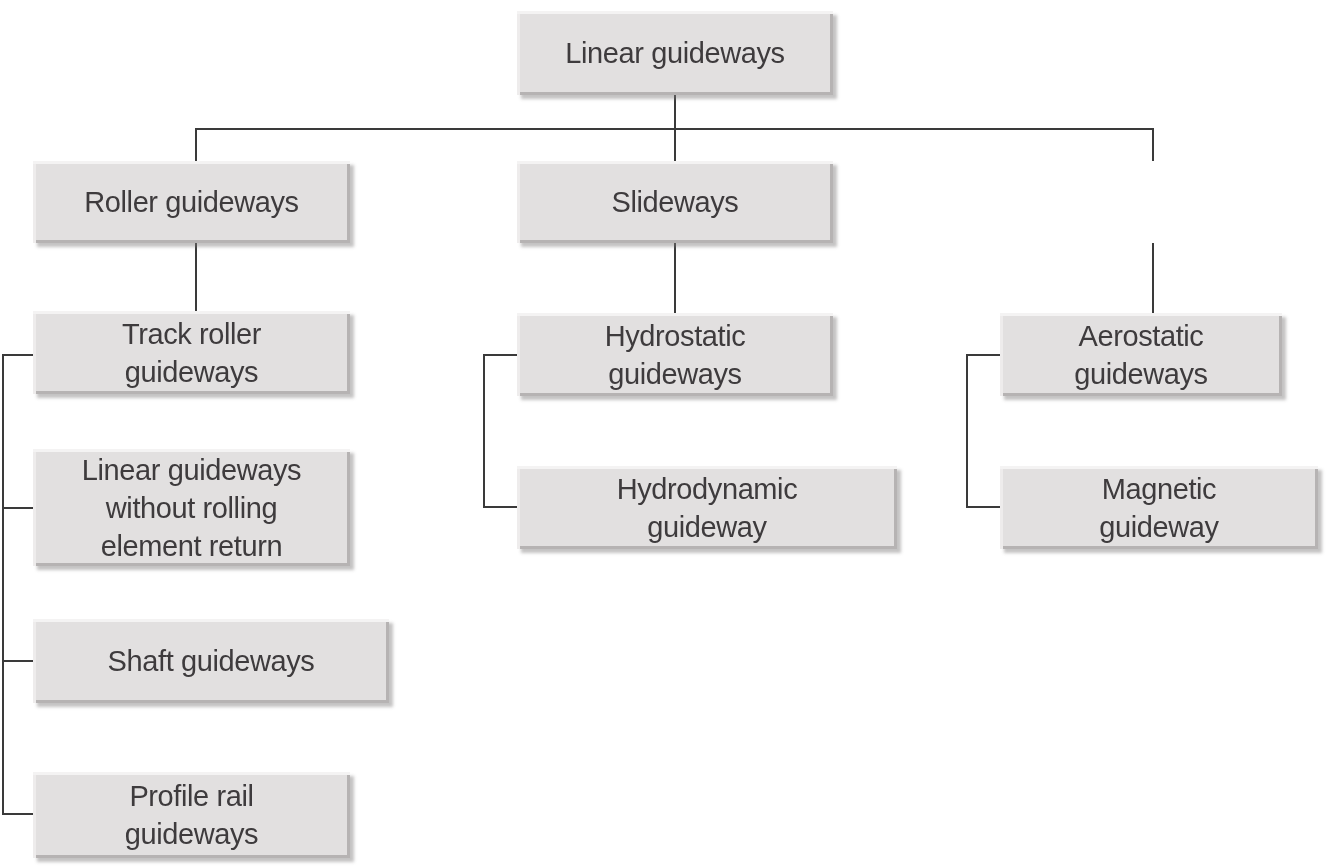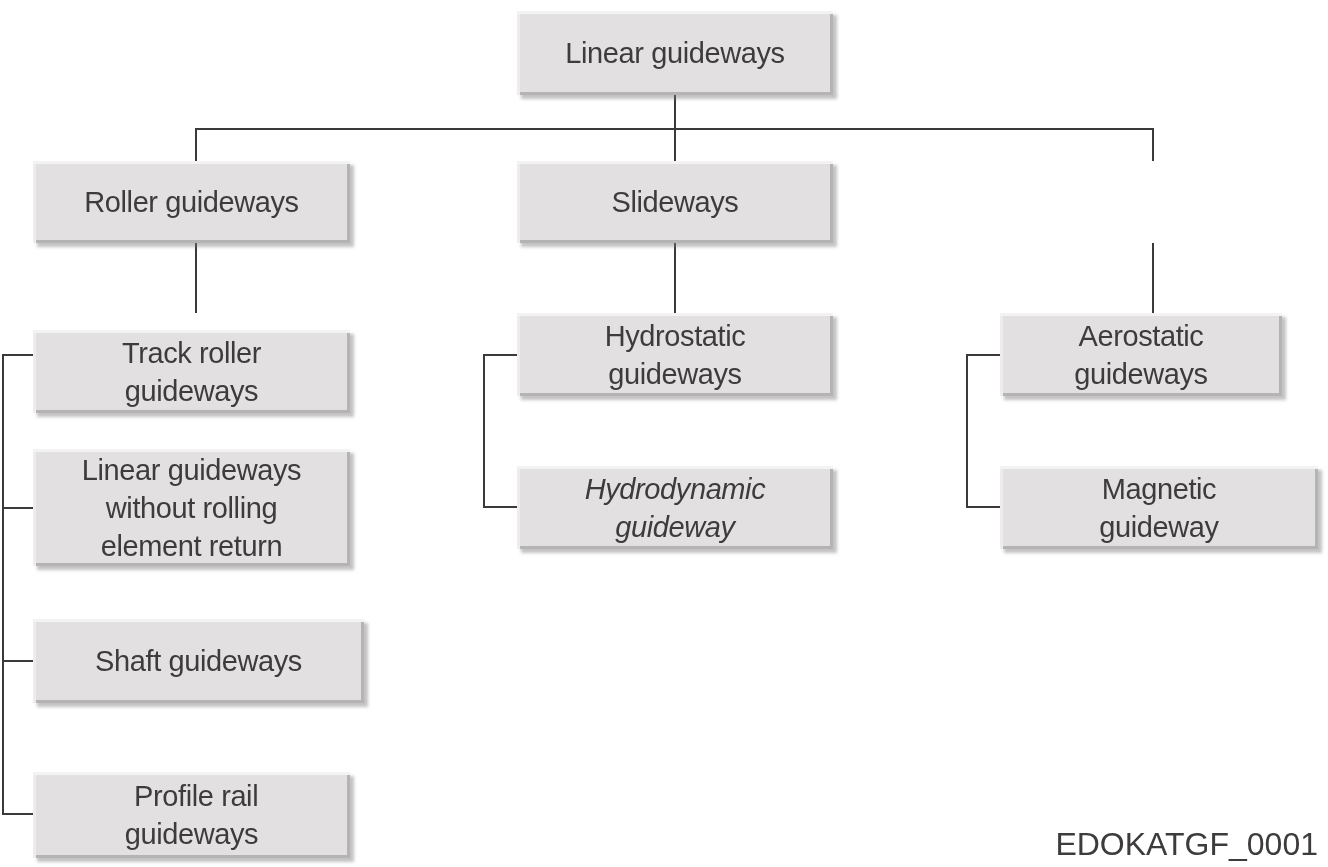--- a/index.html
+++ b/index.html
@@ -78,55 +78,54 @@
 
   <div class="node" style="left:33px; top:161px; width:317px; height:82px;">
     <span class="lbl">Roller guideways</span>
   </div>
 
   <div class="node" style="left:517px; top:161px; width:316px; height:82px;">
     <span class="lbl">Slideways</span>
   </div>
 
 
-  <div class="node" style="left:33px; top:330px; width:317px; height:83px;">
+  <div class="node" style="left:33px; top:311px; width:317px; height:83px;">
     <span class="lbl">Track roller
 guideways</span>
   </div>
 
   <div class="node" style="left:517px; top:313px; width:316px; height:83px;">
     <span class="lbl">Hydrostatic
 guideways</span>
   </div>
 
   <div class="node" style="left:1000px; top:313px; width:282px; height:83px;">
     <span class="lbl">Aerostatic
 guideways</span>
   </div>
 
   <div class="node" style="left:33px; top:449px; width:317px; height:117px;">
     <span class="lbl">Linear guideways
 without rolling
 element return</span>
   </div>
 
-  <div class="node" style="left:517px; top:466px; width:316px; height:83px;font-style:italic;">
+  <div class="node" style="left:517px; top:466px; width:380px; height:83px;">
     <span class="lbl">Hydrodynamic
 guideway</span>
   </div>
 
   <div class="node" style="left:1000px; top:466px; width:318px; height:83px;">
     <span class="lbl">Magnetic
 guideway</span>
   </div>
 
-  <div class="node" style="left:33px; top:619px; width:331px; height:84px;">
+  <div class="node" style="left:33px; top:619px; width:356px; height:84px;">
     <span class="lbl">Shaft guideways</span>
   </div>
 
-  <div class="node" style="left:33px; top:772px; width:317px; height:86px;text-align:right;">
+  <div class="node" style="left:33px; top:772px; width:317px; height:86px;">
     <span class="lbl">Profile rail
 guideways</span>
   </div>
 
-  <div class="footer-code">EDOKATGF_0001</div>
 
 </div>
 
 </body></html>

